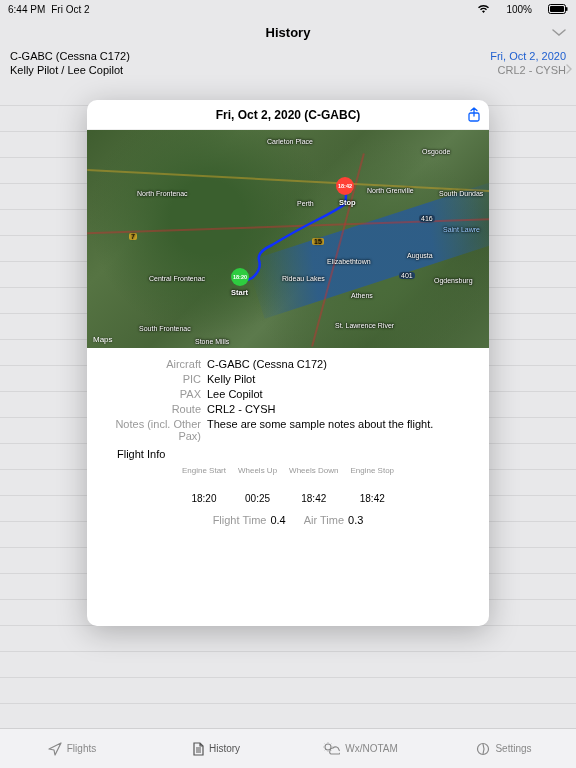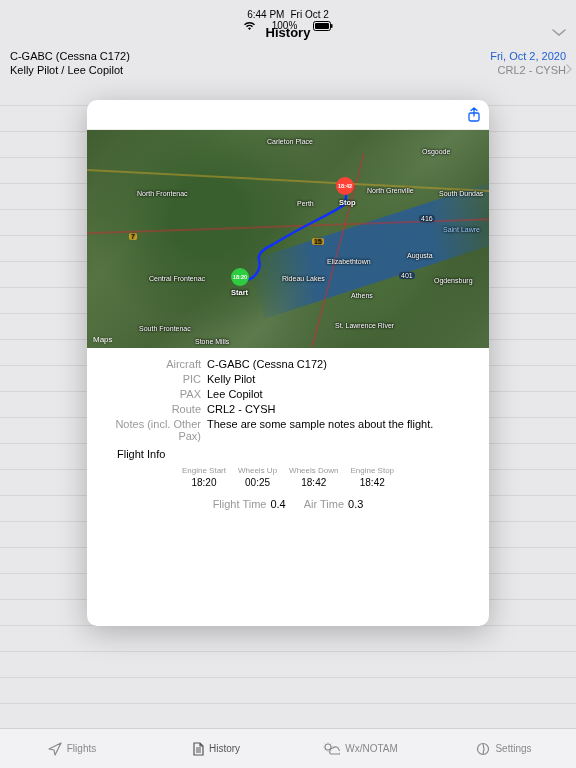--- a/index.html
+++ b/index.html
@@ -1,18 +1,18 @@
 <!DOCTYPE html>
 <html><head>
 <meta charset="utf-8">
 <style>
 * { margin: 0; padding: 0; box-sizing: border-box; font-family: -apple-system, BlinkMacSystemFont, "Helvetica Neue", sans-serif; }
 body { width: 576px; height: 768px; background: #e8e8ea; overflow: hidden; position: relative; }
 
-.status-bar { height: 18px; display: flex; justify-content: space-between; align-items: center; padding: 9px 8px; font-size: 10px; font-weight: 500; color: #000; flex-direction: column; }
+.status-bar { height: 18px; display: flex; justify-content: space-between; align-items: center; padding: 0 8px; font-size: 10px; font-weight: 500; color: #000; }
 .status-left { display: flex; gap: 6px; }
 .status-right { display: flex; align-items: center; gap: 16px; }
 .wifi-icon svg, .battery-icon svg { display: block; }
 
 .nav-bar { height: 28px; display: flex; align-items: center; justify-content: center; position: relative; }
 .nav-title { font-size: 13px; font-weight: 600; color: #000; }
 .nav-chevron { position: absolute; right: 10px; color: #888; }
 
 .list-header { padding: 4px 10px 10px; font-size: 11px; position: relative; }
 .list-row1 { display: flex; justify-content: space-between; }
@@ -63,21 +63,21 @@
 
 
 .details { padding: 10px 12px 4px; font-size: 11px; }
 .drow { display: flex; margin-bottom: 3px; }
 .dlabel { width: 108px; text-align: right; color: #999; padding-right: 6px; }
 .dval { color: #000; }
 .section-title { font-size: 11px; color: #000; margin: 6px 0 6px 18px; }
 
 .times-grid { display: flex; justify-content: center; gap: 12px; margin-top: 2px; }
 .tcol { text-align: center; }
-.thdr { font-size: 8px; color: #999; margin-bottom: 2px; }
+.thdr { font-size: 8px; color: #999; margin-bottom: 18px; }
 .tval { font-size: 10px; color: #000; }
 
 .summary { display: flex; justify-content: center; gap: 18px; margin-top: 10px; font-size: 11px; }
 .summary .lbl { color: #999; margin-right: 4px; }
 
 
 .tabbar { position: absolute; left: 0; right: 0; bottom: 0; height: 40px; background: #f2f2f4; border-top: 1px solid #d0d0d2; display: flex; }
 .tab { flex: 1; display: flex; align-items: center; justify-content: center; gap: 5px; font-size: 10px; color: #888; }
 .tab.active { color: #555; }
 .tab svg { display: block; }
@@ -154,20 +154,21 @@
     <div class="line"></div>
     <div class="line"></div>
   <div class="line"></div>
     <div class="line"></div>
     <div class="line"></div>
     <div class="line"></div>
 </div>
 
 <div class="card">
   <div class="card-header">
+    <span class="card-title">Fri, Oct 2, 2020 (C-GABC)</span>
     <span class="share-btn">
       <svg width="14" height="16" viewBox="0 0 14 16">
           <path d="M7 1 L7 9 M4 3.5 L7 1 L10 3.5" stroke="#0a60ff" stroke-width="1.3" fill="none" stroke-linecap="round" stroke-linejoin="round"></path>
           <rect x="2" y="6" width="10" height="8" rx="1.5" stroke="#0a60ff" stroke-width="1.3" fill="none"></rect>
         </svg>
     </span>
   </div>
 
   <div class="map">
     <div class="map-bg"></div>

